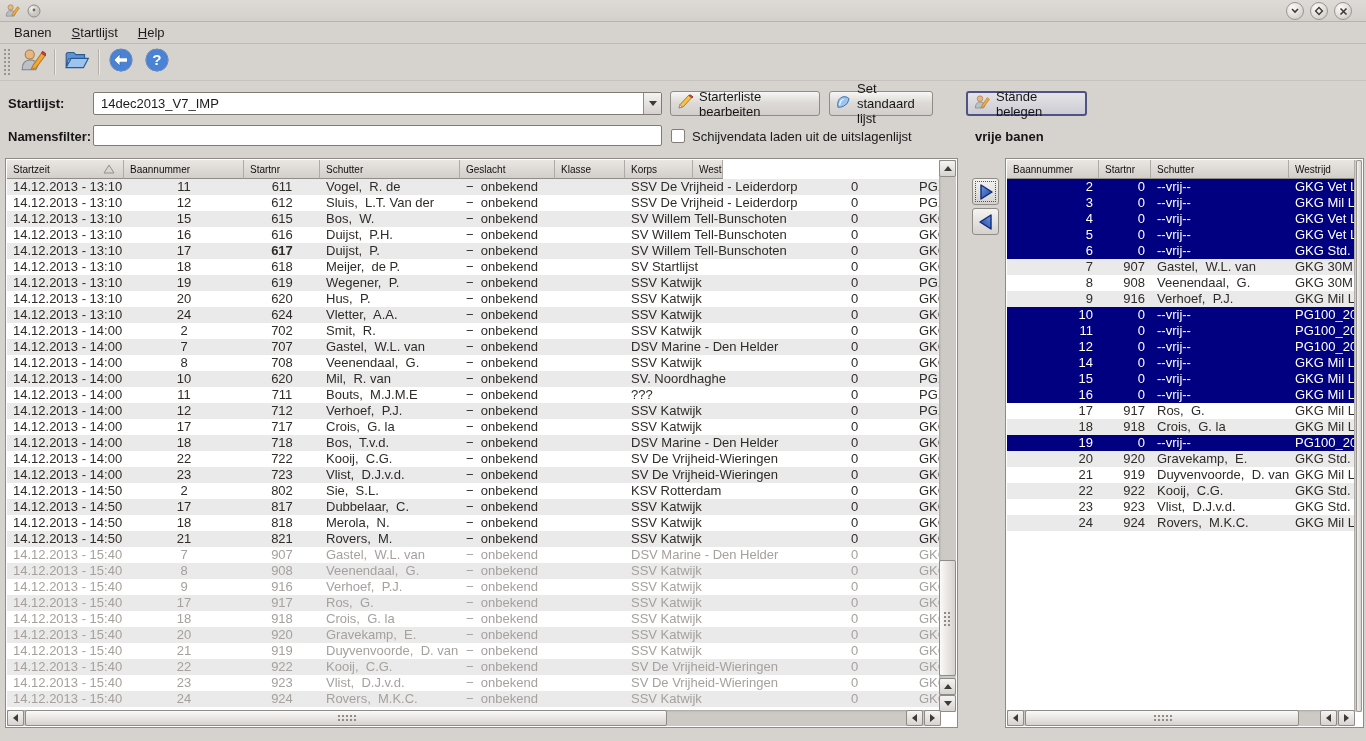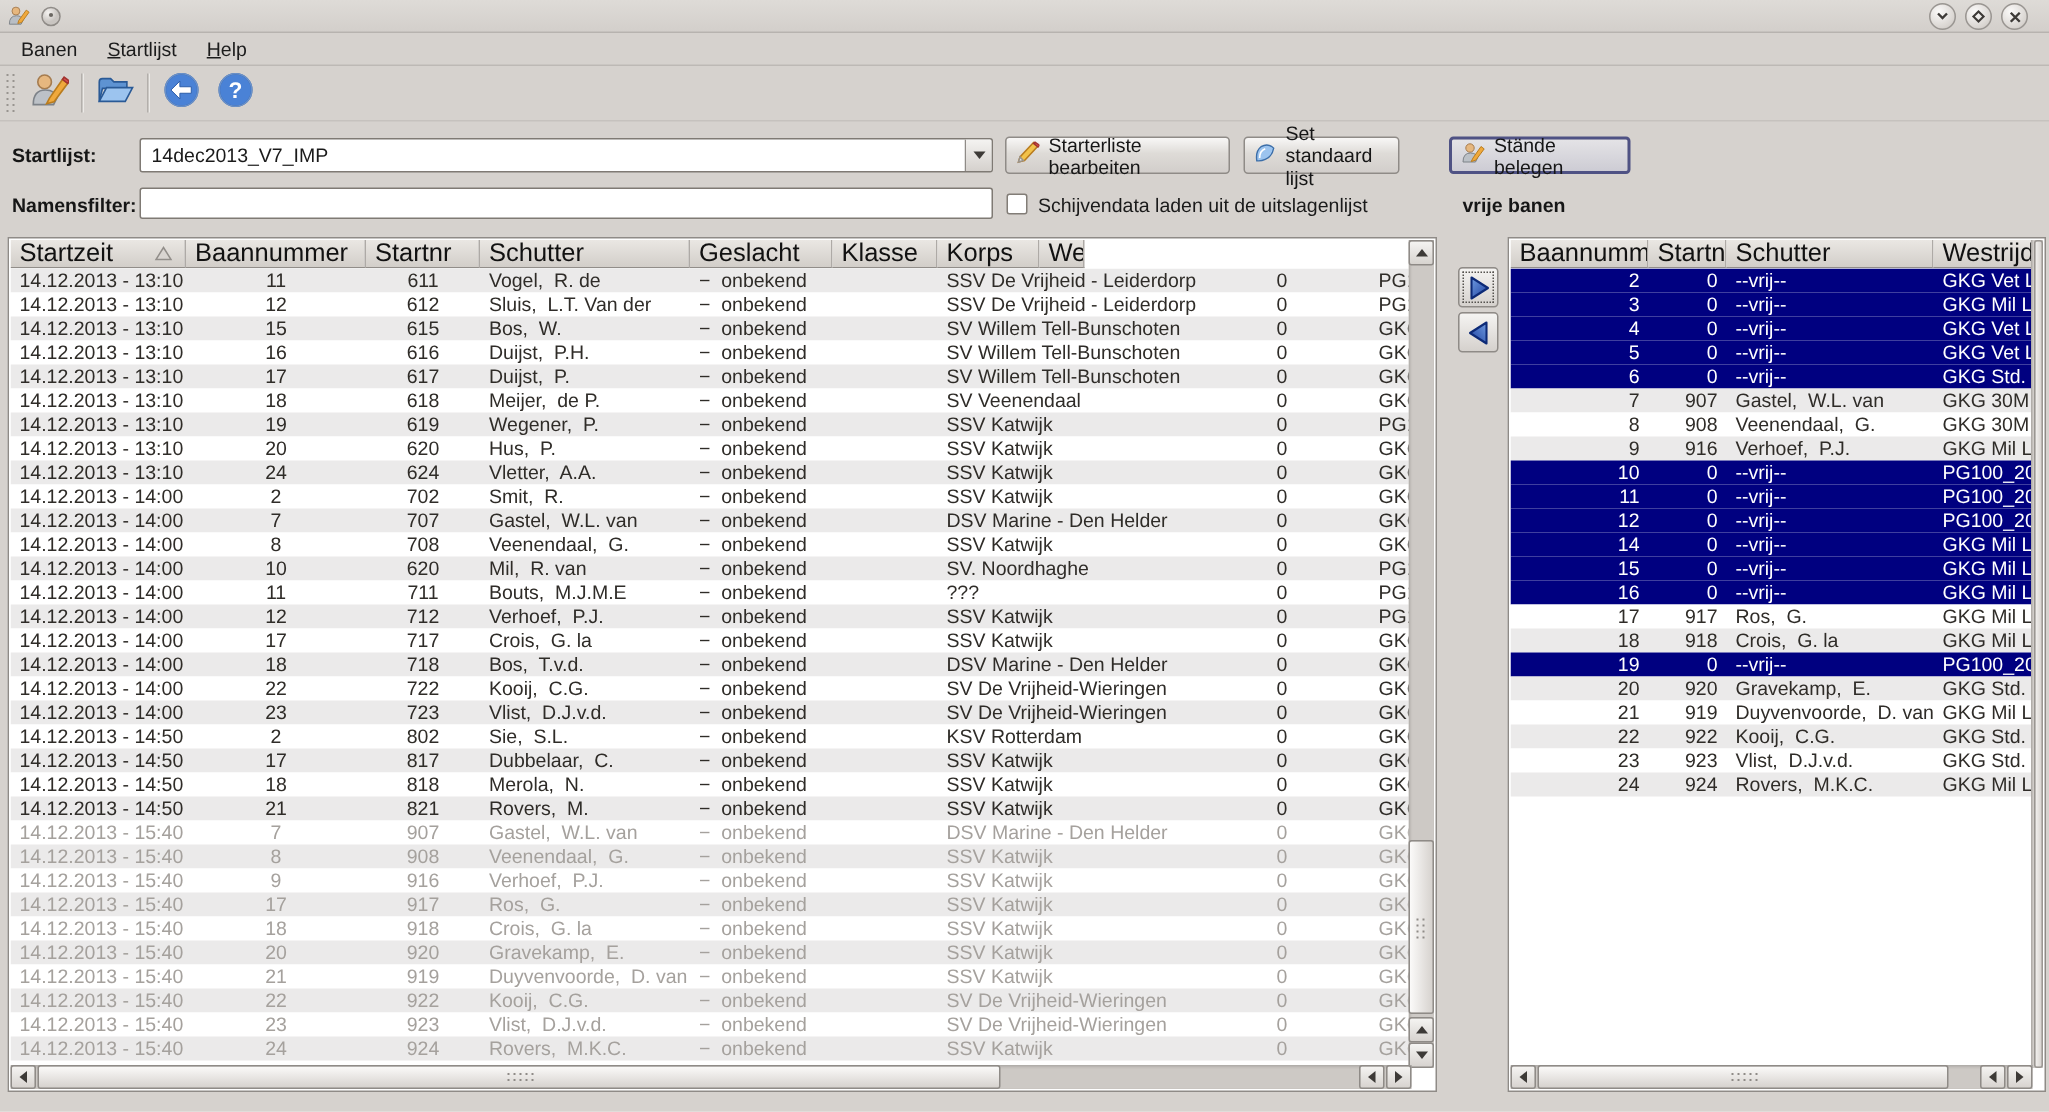--- a/index.html
+++ b/index.html
@@ -46,21 +46,21 @@
   .checkbox{position:absolute;left:671px;top:129px;width:14px;height:14px;background:#fff;
     border:1px solid #827d77;border-radius:2px;}
   .plain-lab{position:absolute;font-size:13px;font-weight:normal;color:#1a1a1a;}
 
   
   .tframe{position:absolute;top:158px;height:570px;background:#fff;border:1px solid #8f8b87;}
   .tframe.left{left:5px;width:953px;}
   .tframe.right{left:1005px;width:359px;}
   .thead{position:absolute;left:1px;top:1px;right:1px;height:19px;display:flex;overflow:hidden;}
   .th{height:19px;flex-shrink:0;background:linear-gradient(#eae7e3,#d2cec9);
-    border-right:1px solid #aeaaa6;border-bottom:1px solid #918d89;font-size:17px;color:#111;
+    border-right:1px solid #aeaaa6;border-bottom:1px solid #918d89;font-size:10px;color:#111;
     padding:0 0 0 6px;display:flex;align-items:center;justify-content:flex-start;overflow:hidden;white-space:pre;gap:27px;}
   .th .sort-ind{margin-left:auto;margin-right:8px;display:flex;}
   .tbody{position:absolute;left:1px;top:20px;overflow:hidden;background:#fff;}
   .tframe.left .tbody{width:934px;height:532px;}
   .tframe.right .tbody{width:349px;height:532px;}
   .trow{display:flex;height:16px;line-height:16px;font-size:13px;color:#2f2c28;background:#fff;}
   .trow.stripe{background:#ebeaea;}
   .trow.dimmed{color:#a5a19d;}
   .trow.selected{background:#000080;color:#fff;}
   .td{flex-shrink:0;overflow:hidden;white-space:pre;padding-left:6px;}
@@ -286,36 +286,36 @@
         <span class="td " style="width: 140px;">Duijst,  P.H.</span>
         <span class="td " style="width: 95px;">−  onbekend</span>
         <span class="td " style="width: 70px;"></span>
         <span class="td " style="width: 220px;">SV Willem Tell-Bunschoten</span>
         <span class="td " style="width: 68px;">0</span>
         <span class="td " style="width: 30px;">GKG</span>
       </div>
       <div class="trow stripe ">
         <span class="td " style="width: 117px;">14.12.2013 - 13:10</span>
         <span class="td ac" style="width: 120px;">17</span>
-        <span class="td ac" style="width: 76px;">617</span>
+        <span class="td ac" style="width: 76px; font-weight: bold;">617</span>
         <span class="td " style="width: 140px;">Duijst,  P.</span>
         <span class="td " style="width: 95px;">−  onbekend</span>
         <span class="td " style="width: 70px;"></span>
         <span class="td " style="width: 220px;">SV Willem Tell-Bunschoten</span>
         <span class="td " style="width: 68px;">0</span>
         <span class="td " style="width: 30px;">GKG</span>
       </div>
       <div class="trow ">
         <span class="td " style="width: 117px;">14.12.2013 - 13:10</span>
         <span class="td ac" style="width: 120px;">18</span>
         <span class="td ac" style="width: 76px;">618</span>
         <span class="td " style="width: 140px;">Meijer,  de P.</span>
         <span class="td " style="width: 95px;">−  onbekend</span>
         <span class="td " style="width: 70px;"></span>
-        <span class="td " style="width: 220px;">SV Veenendaal</span>
+        <span class="td " style="width: 220px;">SV Startlijst</span>
         <span class="td " style="width: 68px;">0</span>
         <span class="td " style="width: 30px;">GKG</span>
       </div>
       <div class="trow stripe ">
         <span class="td " style="width: 117px;">14.12.2013 - 13:10</span>
         <span class="td ac" style="width: 120px;">19</span>
         <span class="td ac" style="width: 76px;">619</span>
         <span class="td " style="width: 140px;">Wegener,  P.</span>
         <span class="td " style="width: 95px;">−  onbekend</span>
         <span class="td " style="width: 70px;"></span>

